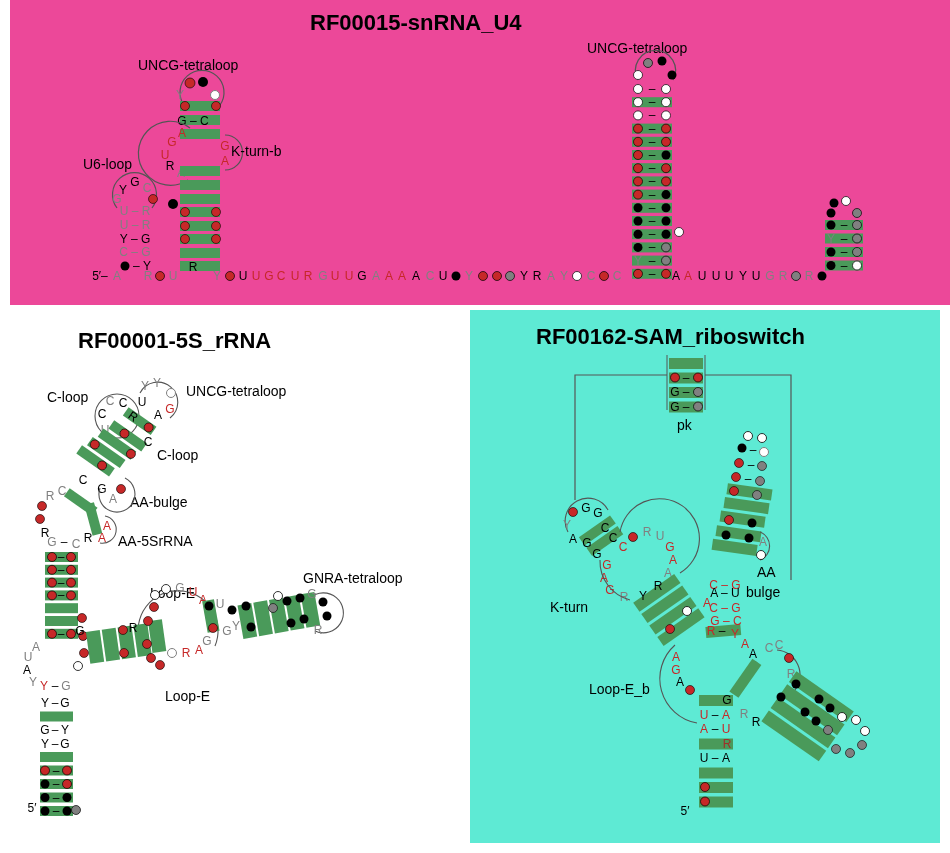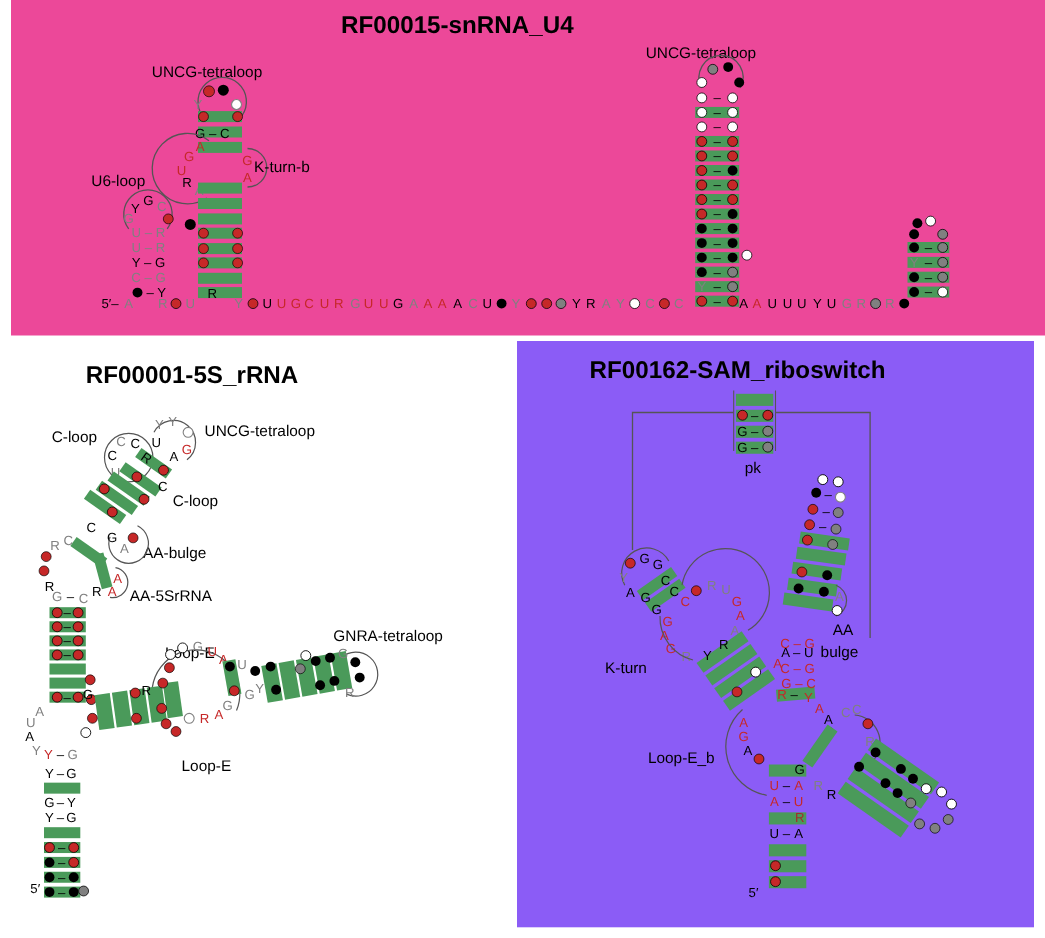--- a/index.html
+++ b/index.html
@@ -1,20 +1,20 @@
 <!DOCTYPE html>
 <html><head>
 <meta charset="utf-8">
 <style>
   html, body { margin:0; padding:0; background:#ffffff; }
   body { width:950px; height:853px; position:relative; overflow:hidden; font-family:"Liberation Sans", sans-serif; }
   .panel { position:absolute; }
   #panel-top { left:10px; top:0; width:940px; height:305px; background:#ec4899; }
   #panel-bl { left:0; top:308px; width:468px; height:545px; background:#ffffff;text-decoration:underline; }
-  #panel-br { left:470px; top:310px; width:470px; height:533px; background:#8b5cf6; }
+  #panel-br { left:470px; top:310px; width:470px; height:533px; background:#5eead4; }
   svg { position:absolute; left:0; top:0; }
   .title { font-family:"Liberation Sans", sans-serif; font-weight:bold; font-size:22px; fill:#000; }
   .lbl { font-family:"Liberation Sans", sans-serif; font-size:14px; fill:#000; }
   .nt { font-family:"Liberation Sans", sans-serif; font-size:12px; text-anchor:middle; dominant-baseline:central; }
 </style>
 </head>
 <body>
 
 <div class="panel" id="panel-top">
 <svg width="940" height="305">

